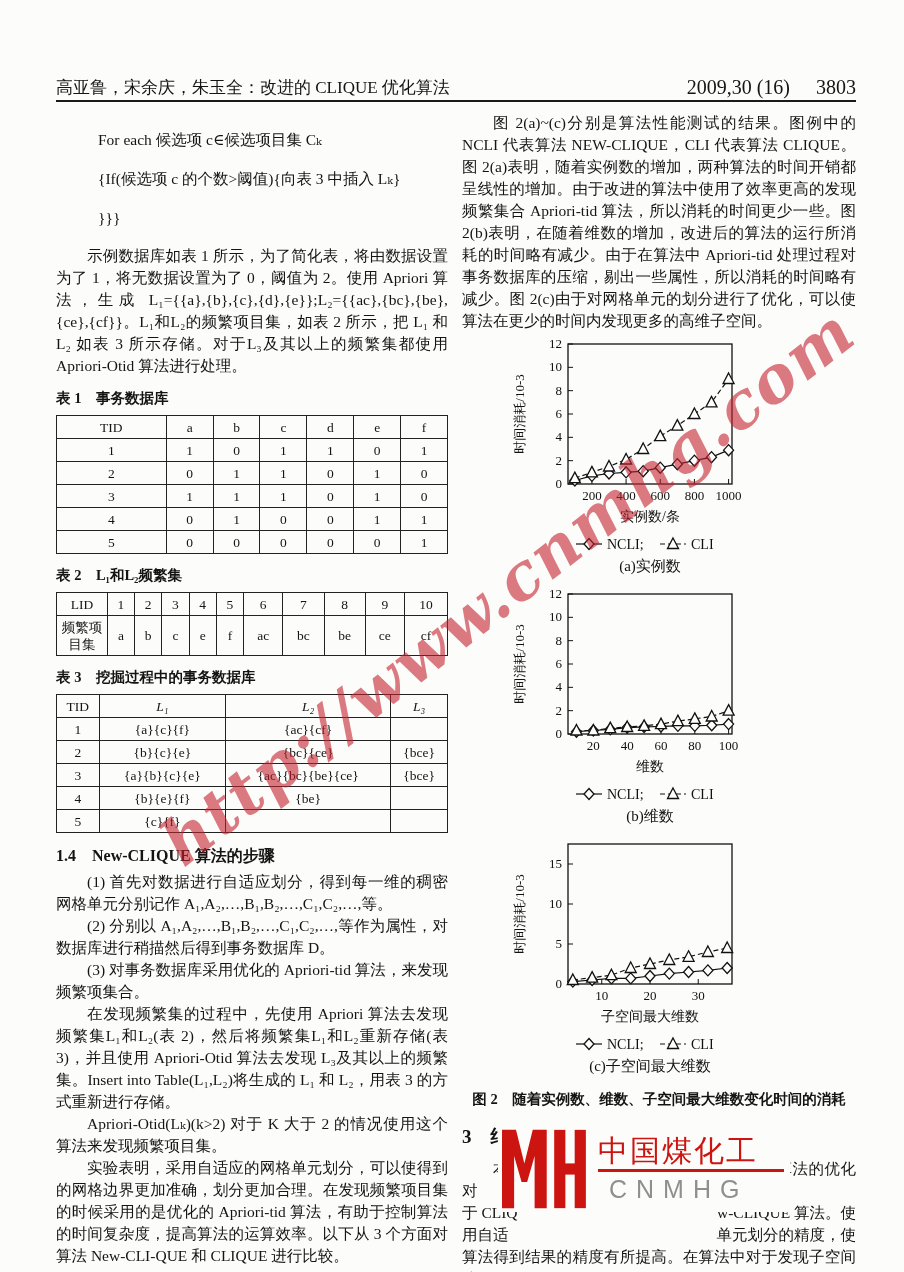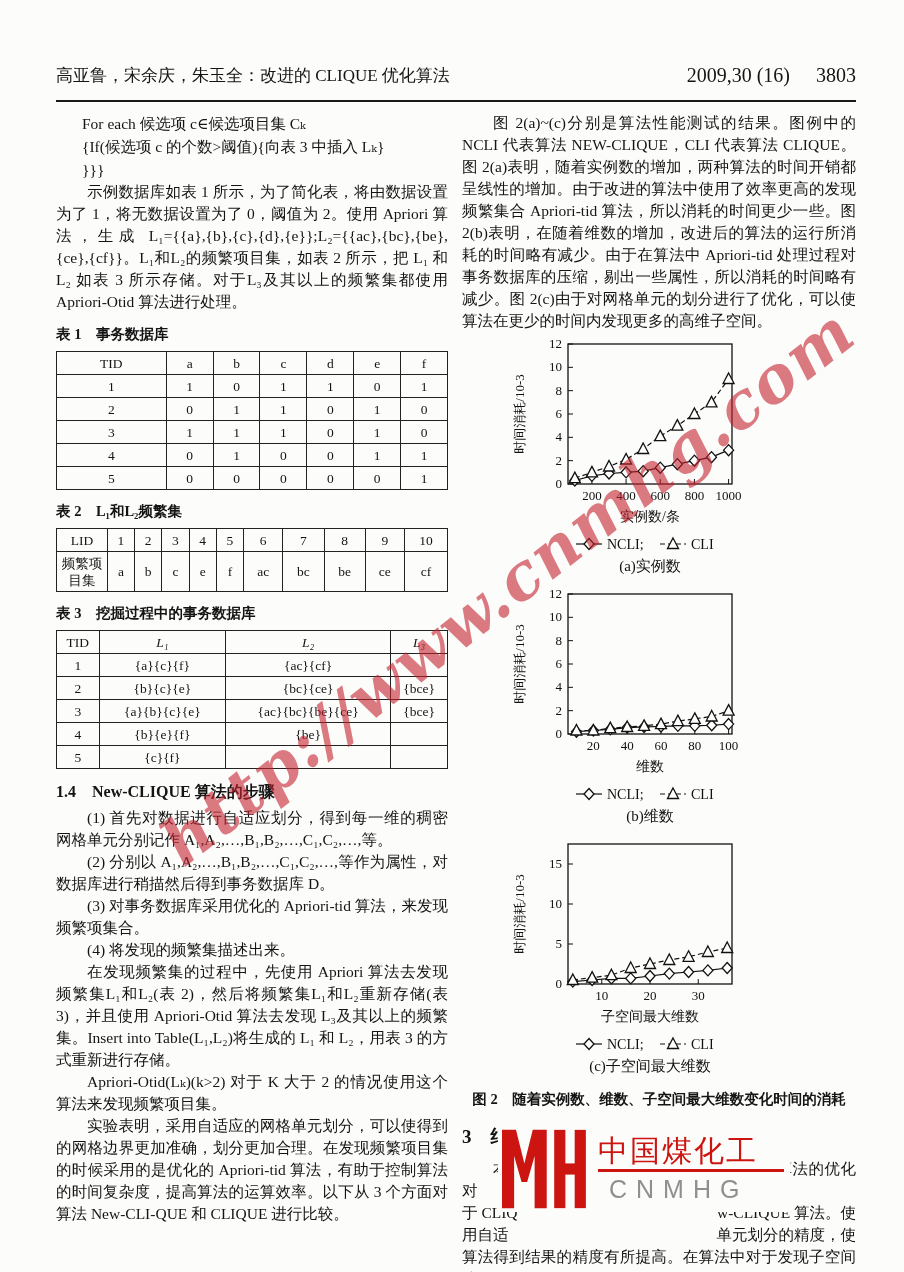--- a/index.html
+++ b/index.html
@@ -2,29 +2,29 @@
 <html><head>
 <meta charset="utf-8">
 <style>
   html,body{margin:0;padding:0;background:#e8e8e6;}
   .page{
     position:relative;width:904px;height:1272px;margin:0 auto;
     background:#fcfcfa;color:#141414;overflow:hidden;
     font-family:"Liberation Serif","DejaVu Serif",serif;
   }
   
-  .hdr{position:absolute;left:56px;top:64px;width:800px;display:flex;justify-content:space-between;align-items:flex-end;font-size:17px;text-align:center;}
+  .hdr{position:absolute;left:56px;top:76px;width:800px;display:flex;justify-content:space-between;align-items:flex-end;font-size:17px;text-align:center;}
   .hdr .hright{display:flex;gap:26px;font-size:20px;}
   .hrule{position:absolute;left:56px;top:100px;width:800px;height:2px;background:#1a1a1a;}
   
   .col{position:absolute;top:112px;width:392px;font-size:15.5px;line-height:22px;text-align:justify;}
   .col-l{left:56px;}
   .col-r{left:462px;width:394px;}
   p{margin:0;text-indent:2em;}
-  .codeln{margin:0;text-indent:0;padding-left:26px;line-height:23px;}
+  .codeln{margin:16px;text-indent:0;padding-left:26px;line-height:23px;}
   .tcap{font-weight:bold;font-size:14.5px;margin:10px 0 6px 0;text-indent:0;}
   table{border-collapse:collapse;width:100%;margin:0 0 4px 0;}
   th,td{border:1px solid #222;font-size:13.5px;text-align:center;padding:2.5px 2px;font-weight:normal;line-height:17px;}
   .tbl2 th:first-child,.tbl2 td:first-child{width:13%;}
   .tbl3 th:not(:first-child){font-style:italic;}
   .h-sub{font-weight:bold;font-size:16px;margin:12px 0 4px 0;text-indent:0;text-align:left;}
   .h-sec{font-weight:bold;font-size:19px;margin:16px 0 10px 0;text-indent:0;text-align:left;}
   
   .chartwrap{margin-left:48px;margin-top:2px;}
   .figcap{font-weight:bold;text-align:center;font-size:14.5px;margin:6px 0 4px 0;text-indent:0;}
@@ -205,21 +205,20 @@
             <td></td>
             <td></td>
           </tr>
         </tbody>
       </table>
 
     <div class="h-sub">1.4　New-CLIQUE 算法的步骤</div>
     <p>(1) 首先对数据进行自适应划分，得到每一维的稠密网格单元分别记作 A₁,A₂,…,B₁,B₂,…,C₁,C₂,…,等。</p>
     <p>(2) 分别以 A₁,A₂,…,B₁,B₂,…,C₁,C₂,…,等作为属性，对数据库进行稍描然后得到事务数据库 D。</p>
     <p>(3) 对事务数据库采用优化的 Apriori-tid 算法，来发现频繁项集合。</p>
-    <p>(4) 将发现的频繁集描述出来。</p>
     <p>在发现频繁集的过程中，先使用 Apriori 算法去发现频繁集L₁和L₂(表 2)，然后将频繁集L₁和L₂重新存储(表 3)，并且使用 Apriori-Otid 算法去发现 L₃及其以上的频繁集。Insert into Table(L₁,L₂)将生成的 L₁ 和 L₂，用表 3 的方式重新进行存储。</p>
     <p>Apriori-Otid(Lₖ)(k&gt;2) 对于 K 大于 2 的情况使用这个算法来发现频繁项目集。</p>
 
     <p>实验表明，采用自适应的网格单元划分，可以使得到的网格边界更加准确，划分更加合理。在发现频繁项目集的时候采用的是优化的 Apriori-tid 算法，有助于控制算法的时间复杂度，提高算法的运算效率。以下从 3 个方面对算法 New-CLI-QUE 和 CLIQUE 进行比较。</p>
   </div>
 
   <div class="col col-r">
     <p>图 2(a)~(c)分别是算法性能测试的结果。图例中的 NCLI 代表算法 NEW-CLIQUE，CLI 代表算法 CLIQUE。图 2(a)表明，随着实例数的增加，两种算法的时间开销都呈线性的增加。由于改进的算法中使用了效率更高的发现频繁集合 Apriori-tid 算法，所以消耗的时间更少一些。图 2(b)表明，在随着维数的增加，改进后的算法的运行所消耗的时间略有减少。由于在算法中 Apriori-tid 处理过程对事务数据库的压缩，剔出一些属性，所以消耗的时间略有减少。图 2(c)由于对网格单元的划分进行了优化，可以使算法在更少的时间内发现更多的高维子空间。</p>
 
     <div class="chartwrap">

